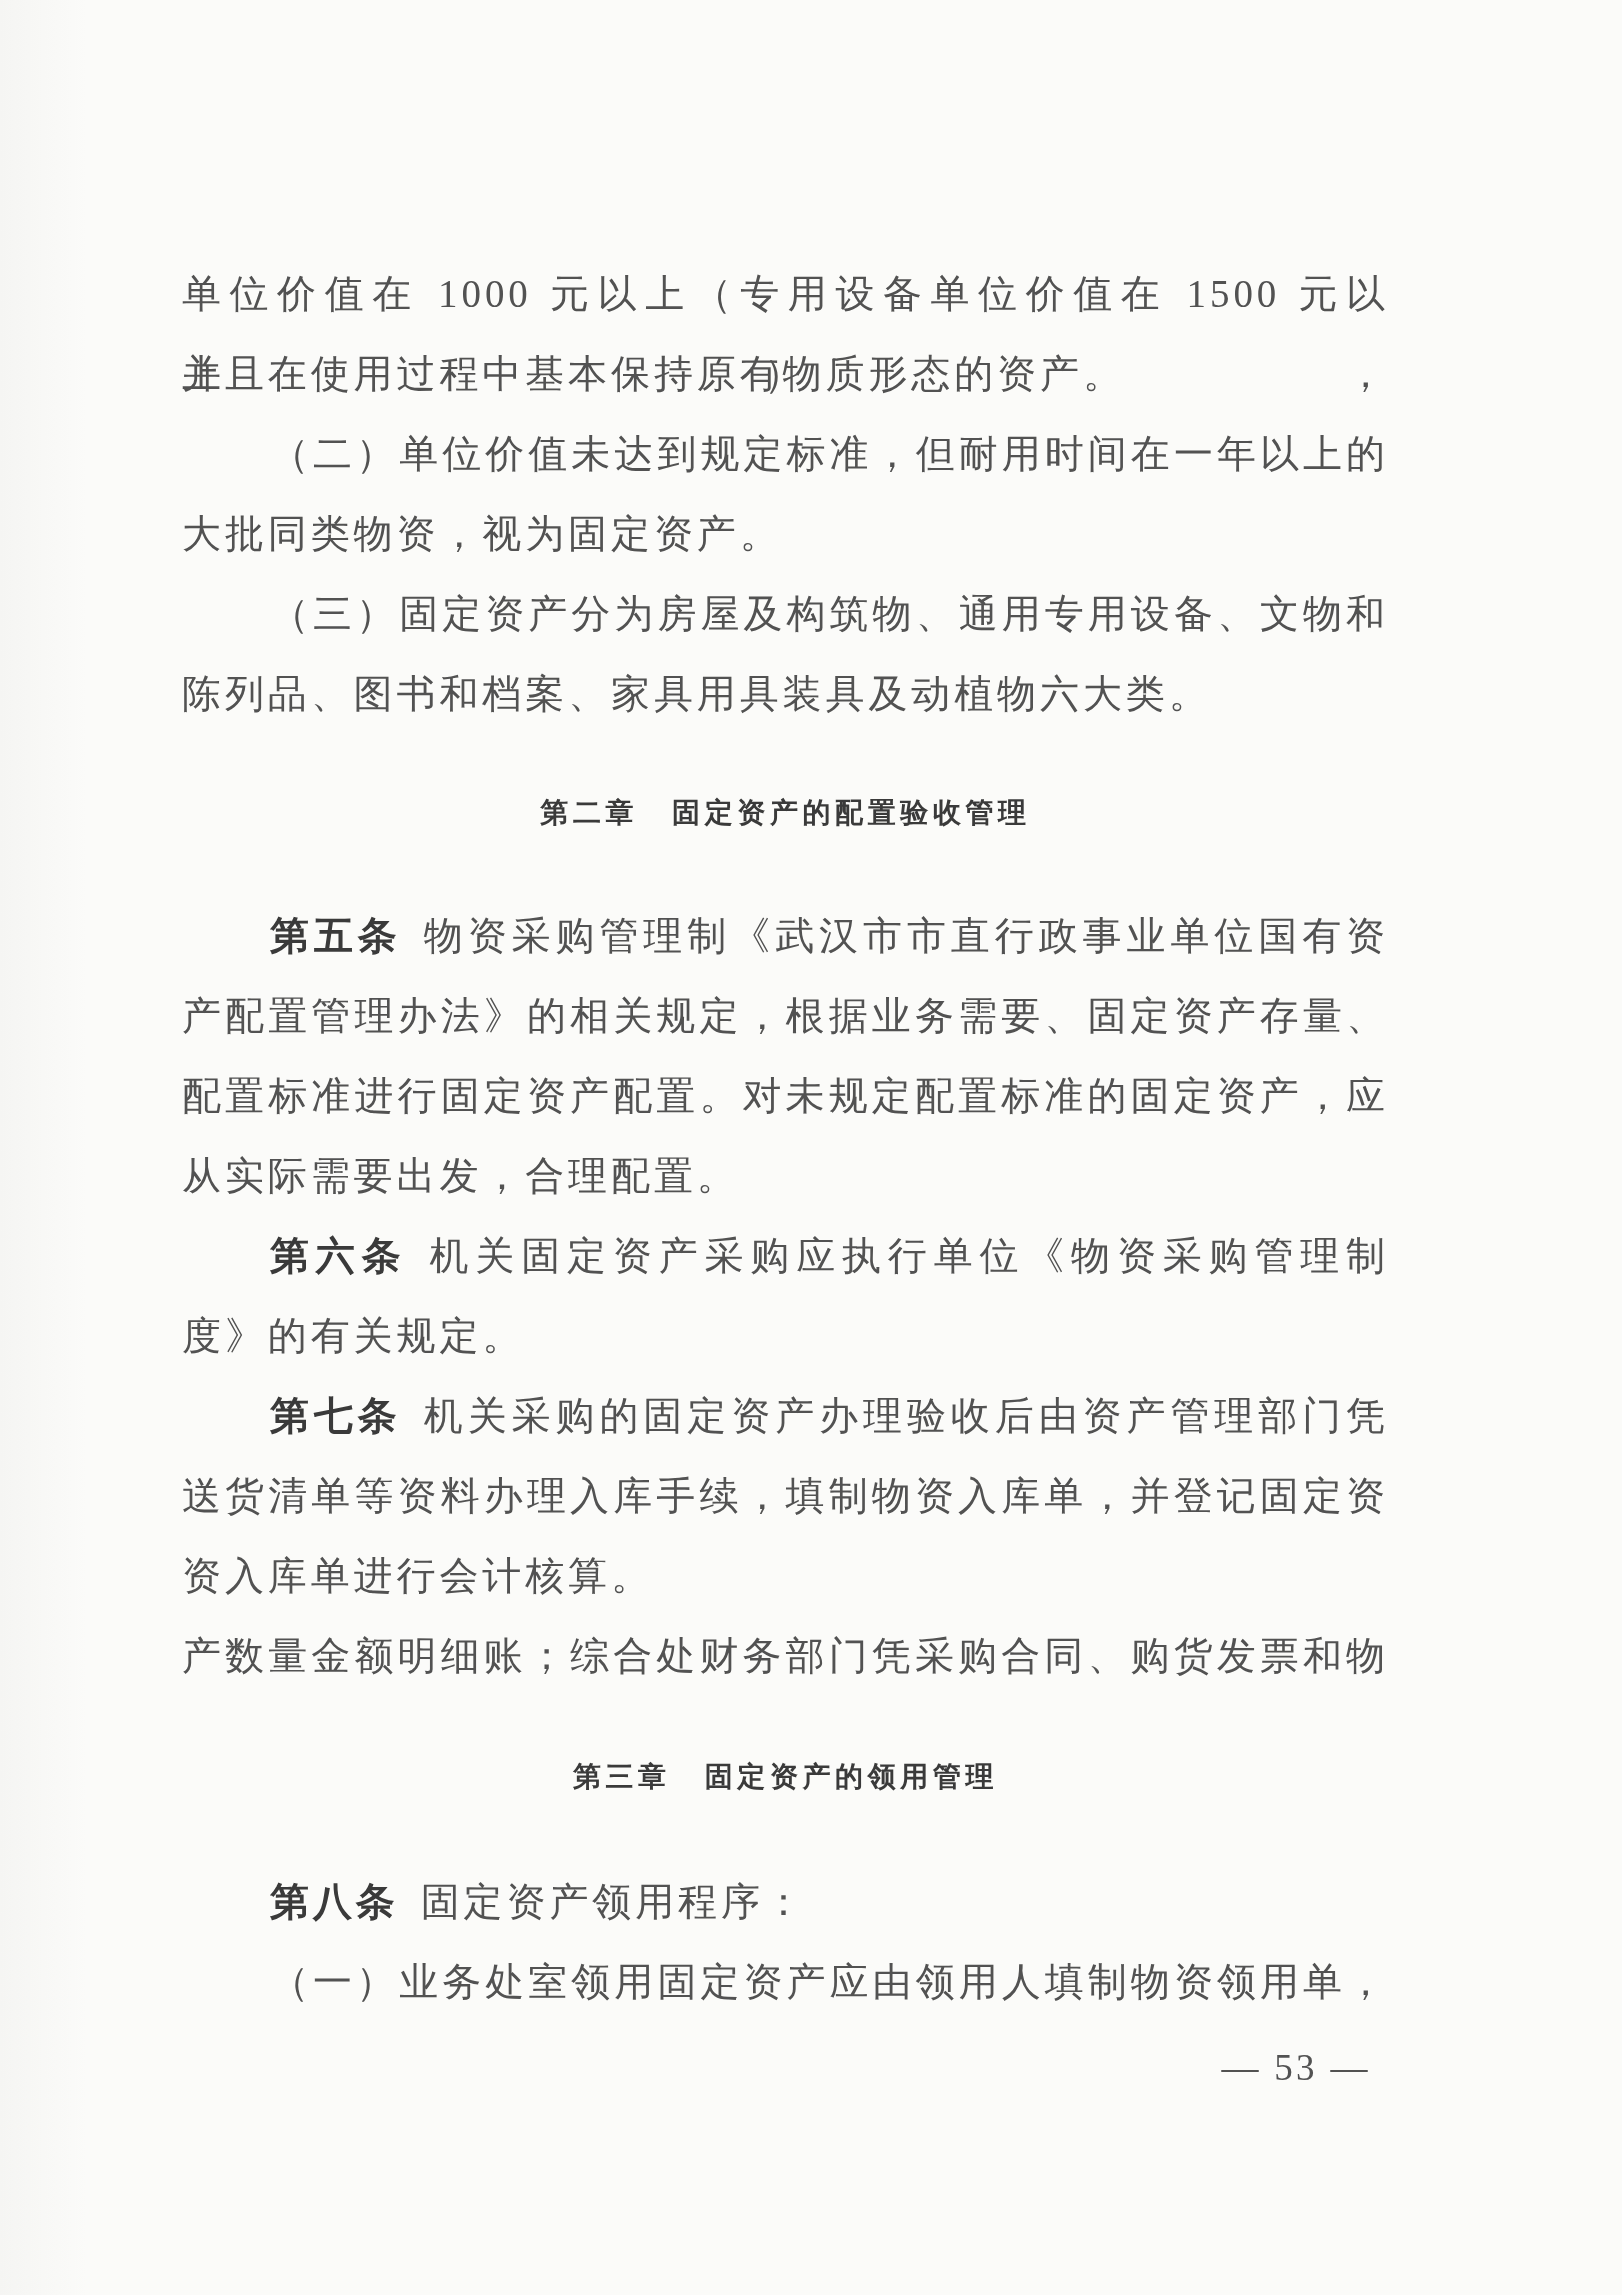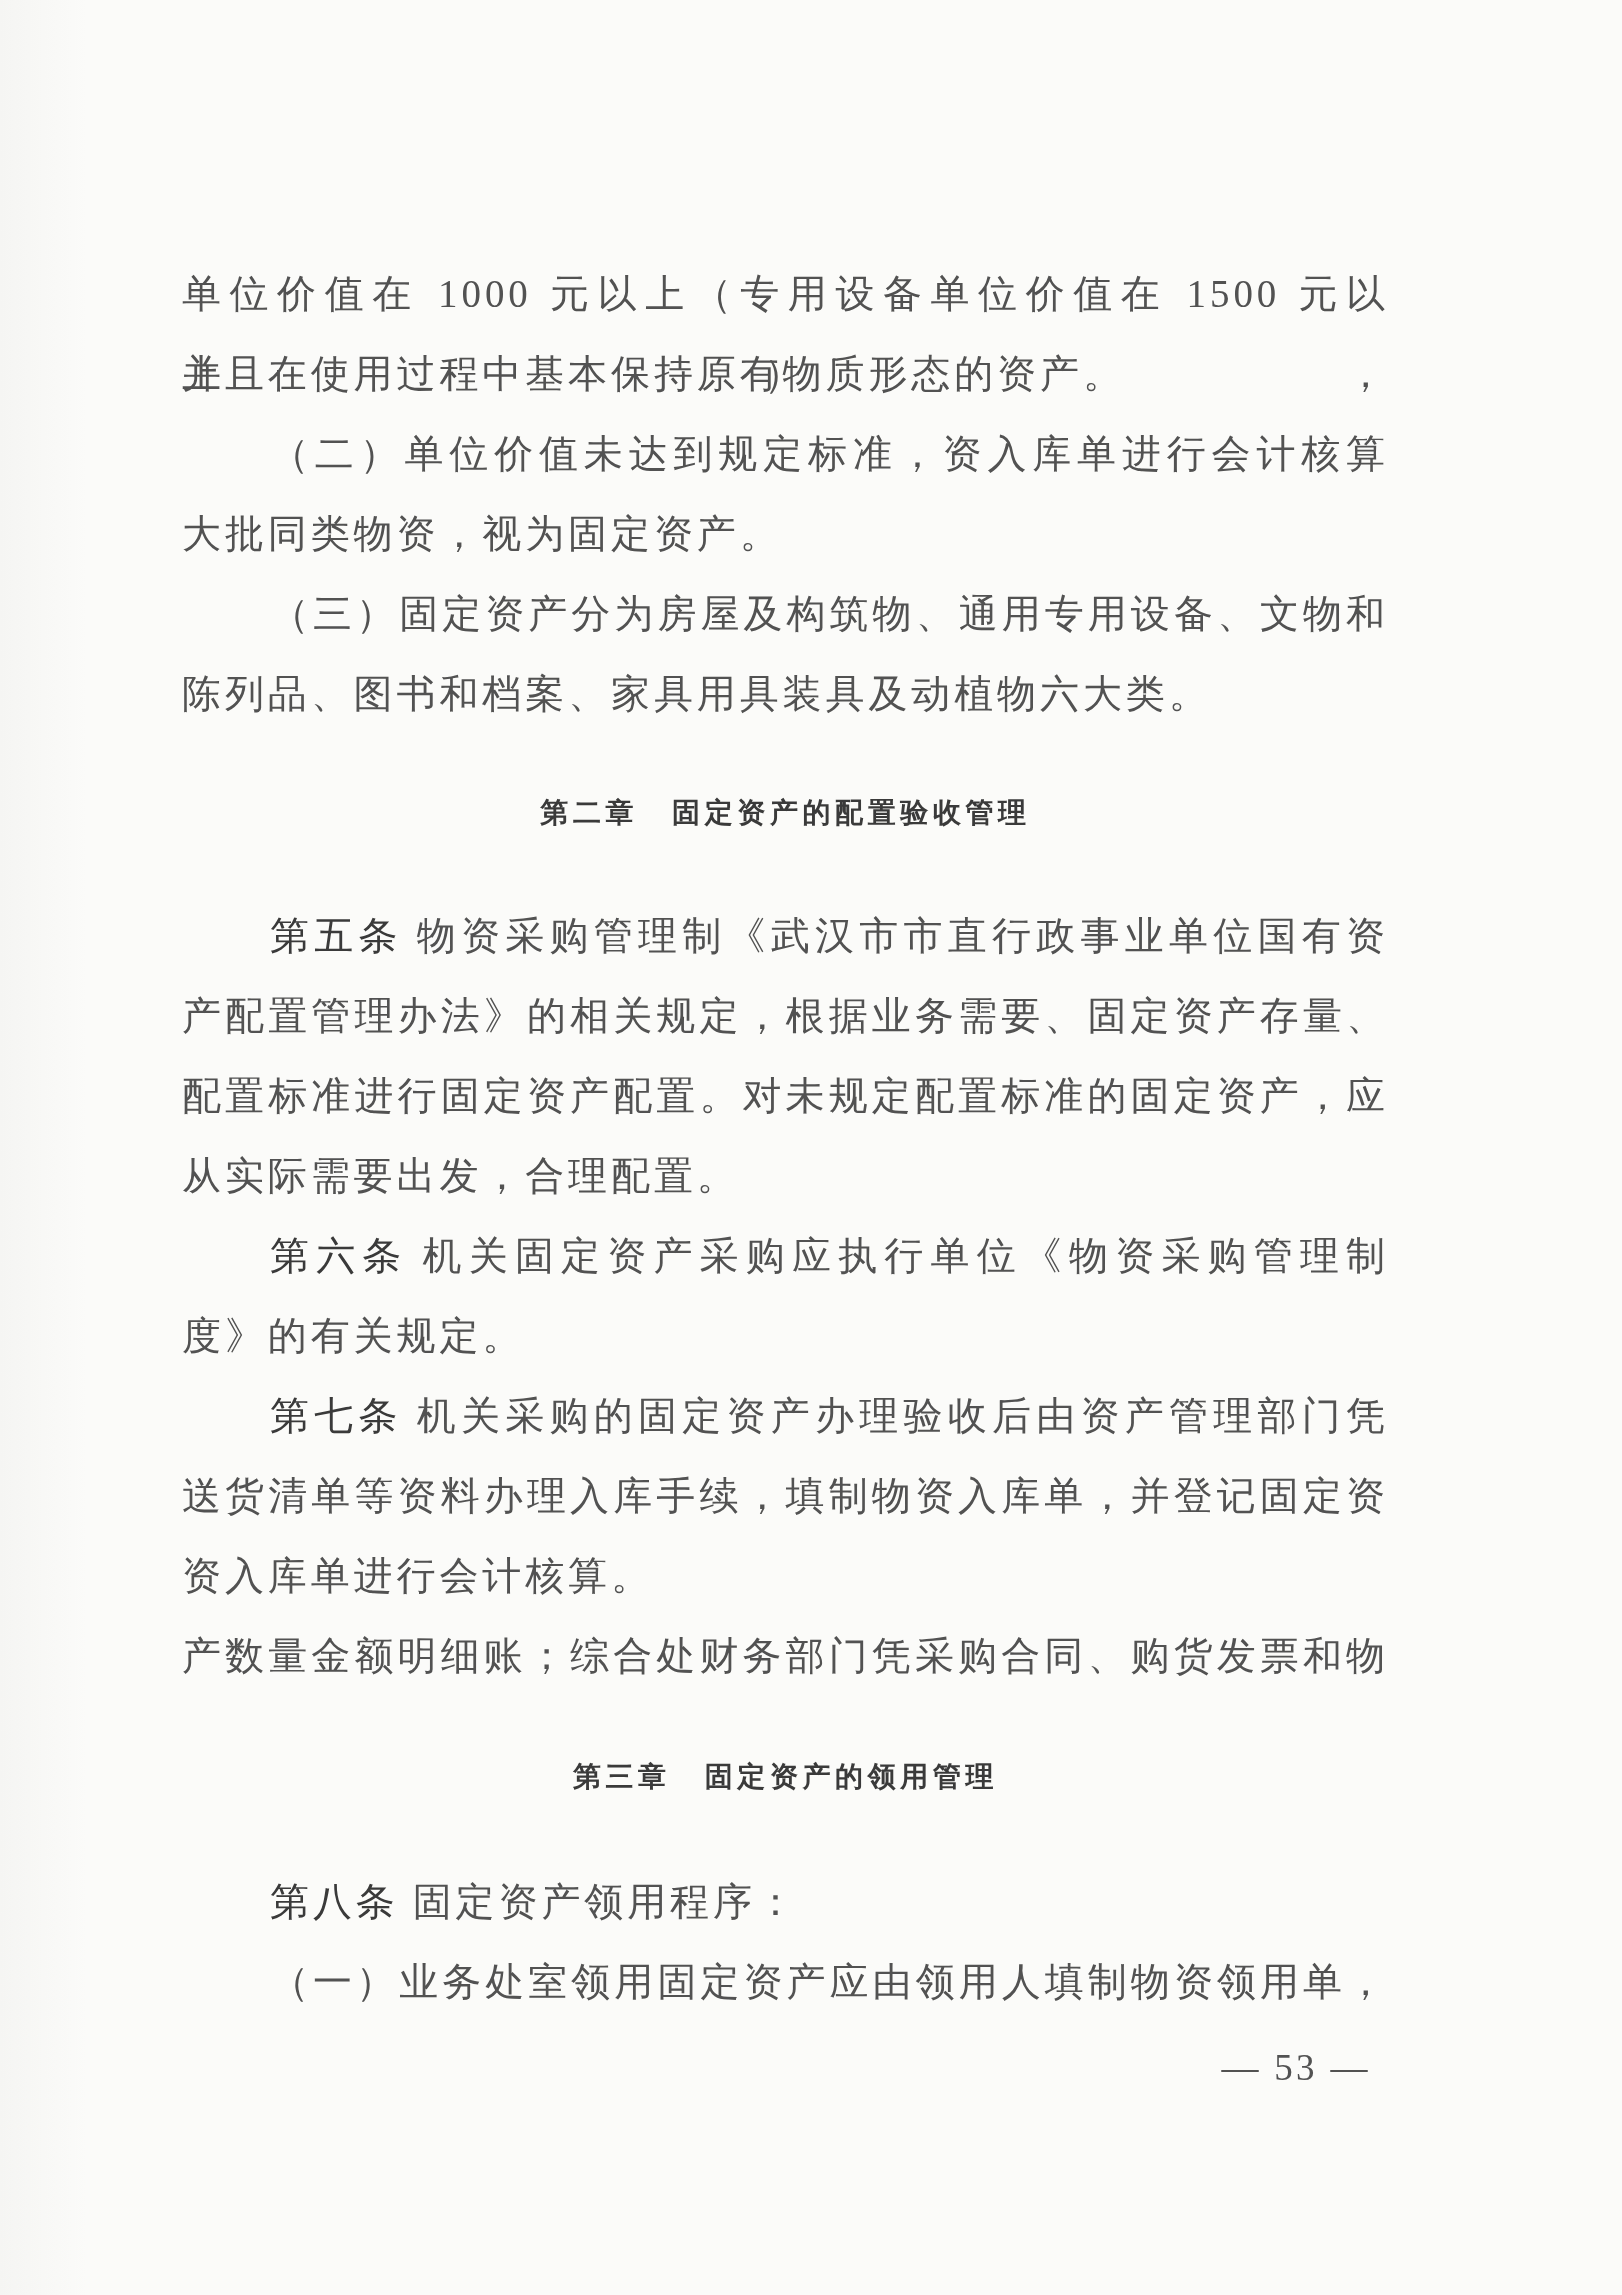--- a/index.html
+++ b/index.html
@@ -26,23 +26,23 @@
     white-space: normal;
   }
   .fill {
     text-align: justify;
     text-align-last: justify;
     text-justify: inter-character;
   }
   .indent { text-indent: 88px; }
   .lead {
     font-family: "Liberation Sans", "DejaVu Sans", sans-serif;
-    font-weight: 400;
+    font-weight: 700;
     color: var(--ink_bold, #3a3a3a);
-    margin-right: 14px;
+    margin-right: 22px;
   }
   .chapter {
     height: 80px; line-height: 80px;
     text-align: center;
     font-family: "Liberation Sans", "DejaVu Sans", sans-serif;
     font-weight: 700;
     font-size: 28px;
     letter-spacing: 4.6px;
     color: var(--ink_bold, #3a3a3a);
   }
@@ -62,21 +62,21 @@
 </style>
 </head>
 <body>
 
 <div class="sheet">
   <div class="content">
 
     <div class="ln fill">单位价值在 1000 元以上（专用设备单位价值在 1500 元以上），</div>
     <div class="ln">并且在使用过程中基本保持原有物质形态的资产。</div>
 
-    <div class="ln fill indent">（二）单位价值未达到规定标准，资入库单进行会计核算</div>
+    <div class="ln fill indent">（二）单位价值未达到规定标准，但耐用时间在一年以上的</div>
     <div class="ln">大批同类物资，视为固定资产。</div>
 
     <div class="ln fill indent">（三）固定资产分为房屋及构筑物、通用专用设备、文物和</div>
     <div class="ln">陈列品、图书和档案、家具用具装具及动植物六大类。</div>
 
     <div class="chapter chapter-2">
       <span class="num">第二章</span><span>固定资产的配置验收管理</span>
     </div>
 
     <div class="ln fill indent">

